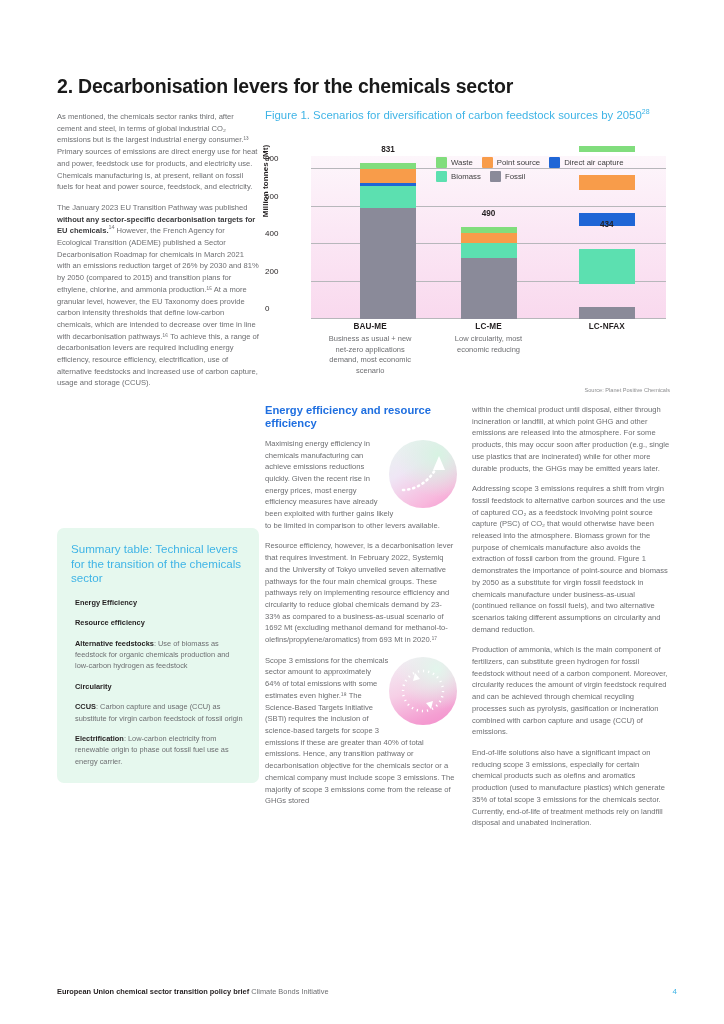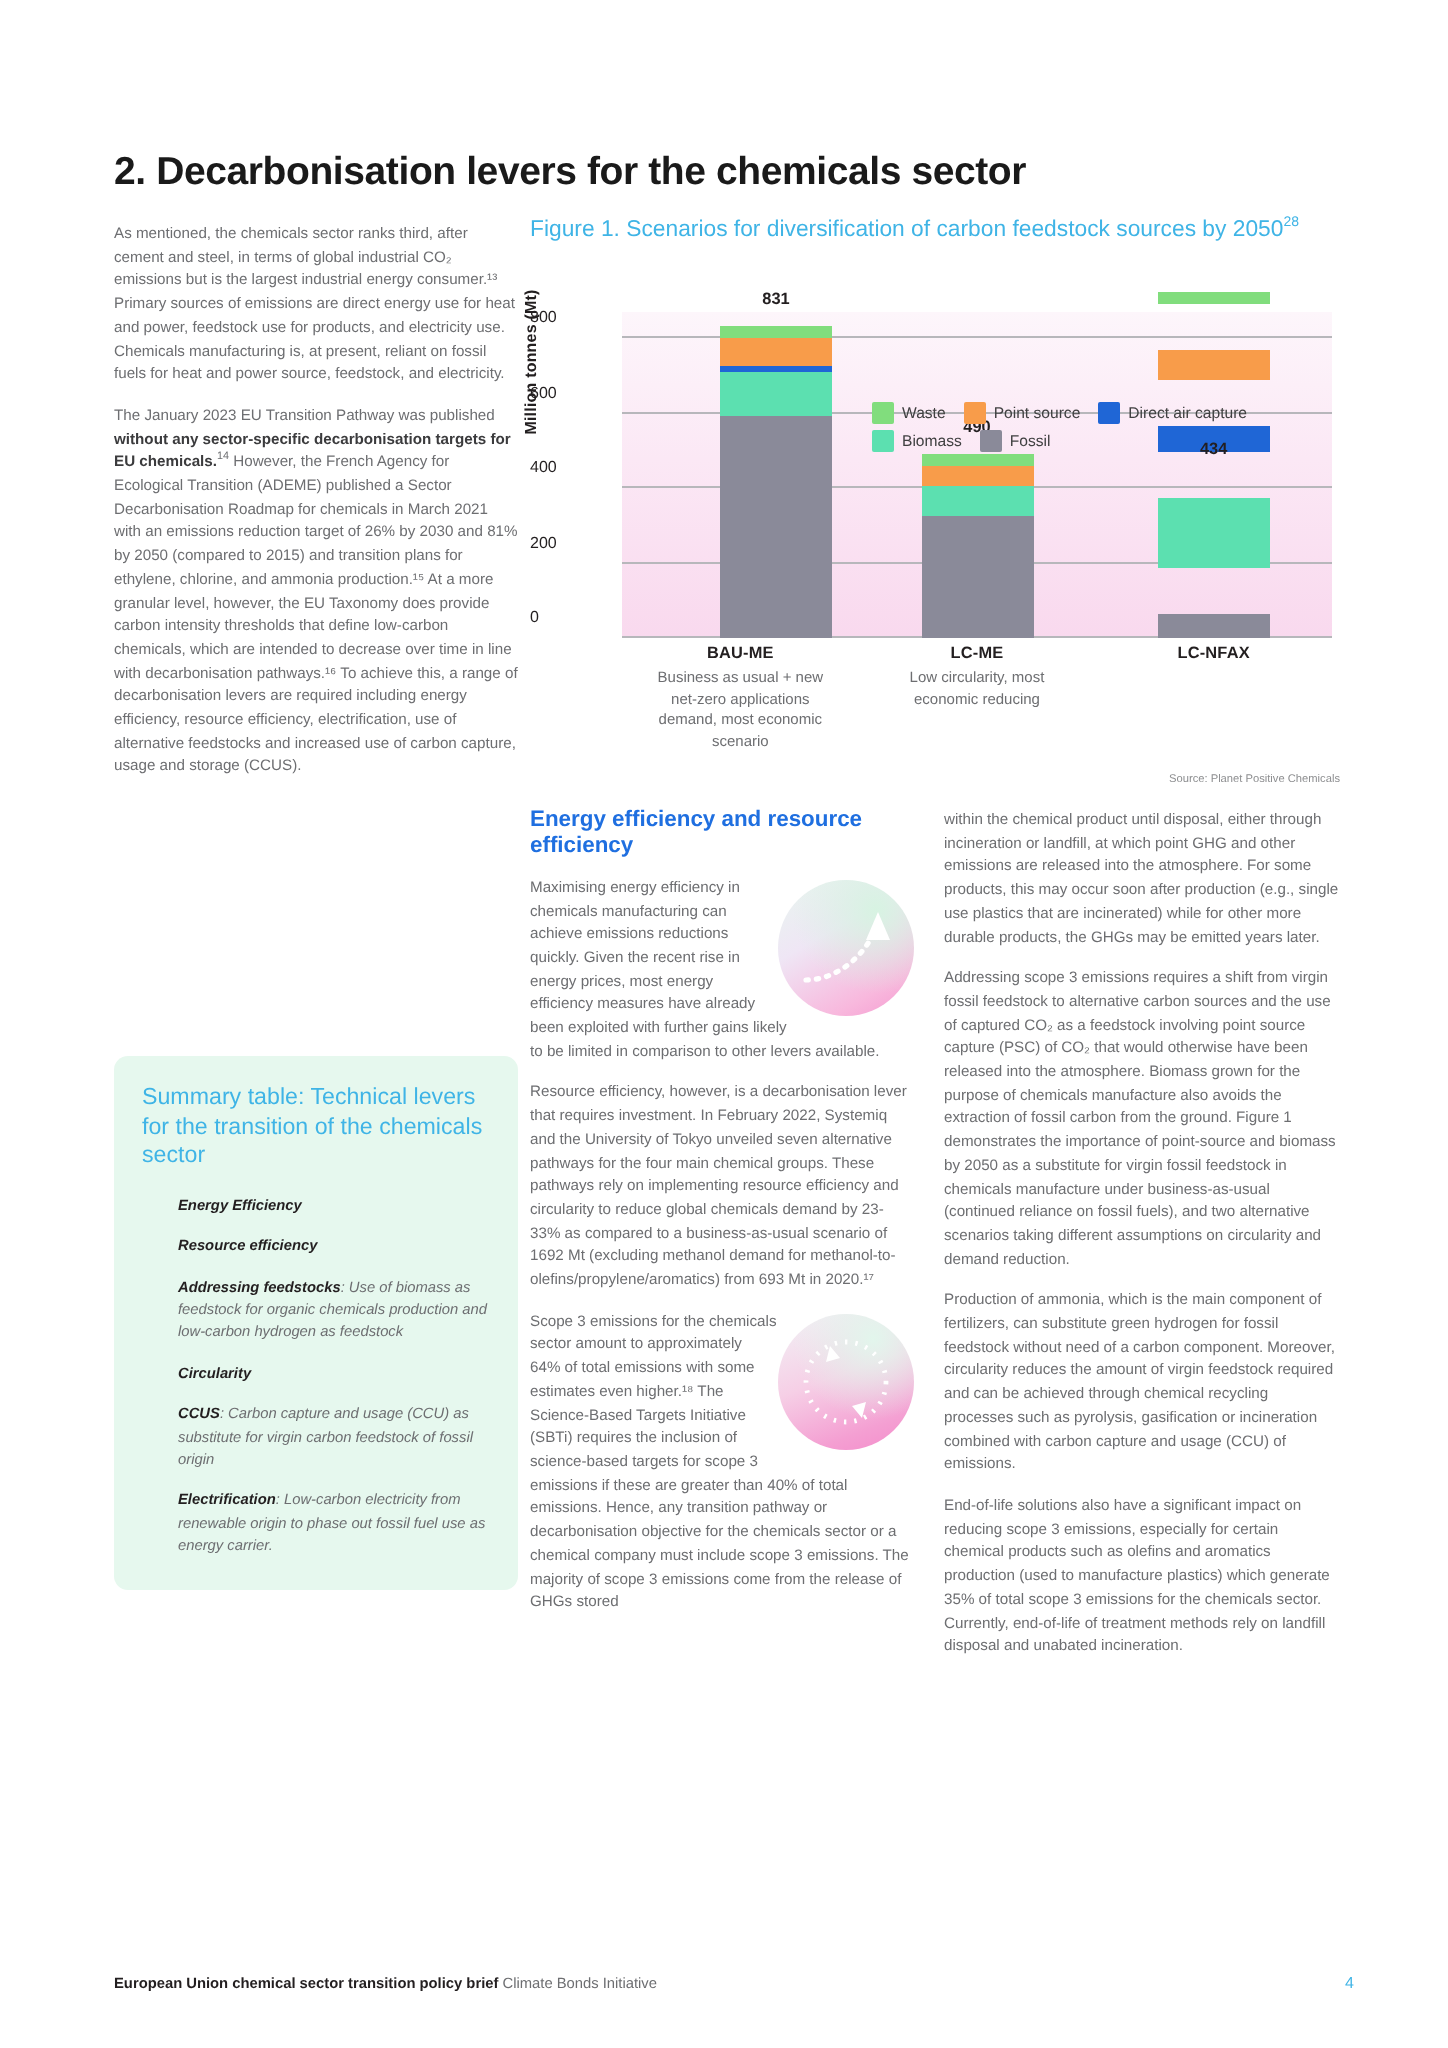--- a/index.html
+++ b/index.html
@@ -65,22 +65,21 @@
   .summary-title {
     font-size: 11.6px;
     line-height: 14.6px;
     color: #3fb4e6;
     margin: 0 0 11px 0;
   }
   .summary-item {
     font-size: 7.4px;
     line-height: 11.4px;
     color: #6d6e71;
-    margin: 0 0 9px 18px;
-    font-style: italic;
+    margin: 0 0 9px 4px;
   }
   .summary-item:last-child { margin-bottom: 0; }
   .summary-item b { color: #231f20; font-weight: bold; }
 
   
   .figure-title {
     position: absolute;
     left: 265px;
     top: 108px;
     width: 410px;
@@ -157,21 +156,20 @@
     white-space: nowrap;
   }
   .legend {
     position: absolute;
     left: 171px;
     top: 17px;
     width: 232px;
     display: flex;
     flex-wrap: wrap;
     align-items: flex-start;
-    margin-top: 44px;
   }
   .legend-item {
     display: flex;
     align-items: center;
     margin: 0 9px 3px 0;
   }
   .legend-swatch {
     width: 11px; height: 11px;
     margin-right: 4px;
     border-radius: 1px;
@@ -280,21 +278,21 @@
 
   <div class="col-left">
     <p class="body-p">As mentioned, the chemicals sector ranks third, after cement and steel, in terms of global industrial CO₂ emissions but is the largest industrial energy consumer.¹³ Primary sources of emissions are direct energy use for heat and power, feedstock use for products, and electricity use. Chemicals manufacturing is, at present, reliant on fossil fuels for heat and power source, feedstock, and electricity.</p>
     <p class="body-p"><span>The January 2023 EU Transition Pathway was published </span><b>without any sector-specific decarbonisation targets for EU chemicals.</b><sup>14</sup><span> However, the French Agency for Ecological Transition (ADEME) published a Sector Decarbonisation Roadmap for chemicals in March 2021 with an emissions reduction target of 26% by 2030 and 81% by 2050 (compared to 2015) and transition plans for ethylene, chlorine, and ammonia production.¹⁵ At a more granular level, however, the EU Taxonomy does provide carbon intensity thresholds that define low-carbon chemicals, which are intended to decrease over time in line with decarbonisation pathways.¹⁶ To achieve this, a range of decarbonisation levers are required including energy efficiency, resource efficiency, electrification, use of alternative feedstocks and increased use of carbon capture, usage and storage (CCUS).</span></p>
   </div>
 
   <div class="summary-box">
     <div class="summary-title">Summary table: Technical levers for the transition of the chemicals sector</div>
     <p class="summary-item"><b>Energy Efficiency</b><span></span></p>
     <p class="summary-item"><b>Resource efficiency</b><span></span></p>
-    <p class="summary-item"><b>Addressing feedstocks</b><span>: Use of biomass as feedstock for organic chemicals production and low-carbon hydrogen as feedstock</span></p>
+    <p class="summary-item"><b>Alternative feedstocks</b><span>: Use of biomass as feedstock for organic chemicals production and low-carbon hydrogen as feedstock</span></p>
     <p class="summary-item"><b>Circularity</b><span></span></p>
     <p class="summary-item"><b>CCUS</b><span>: Carbon capture and usage (CCU) as substitute for virgin carbon feedstock of fossil origin</span></p>
     <p class="summary-item"><b>Electrification</b><span>: Low-carbon electricity from renewable origin to phase out fossil fuel use as energy carrier.</span></p>
   </div>
 
   <div class="figure-title"><span>Figure 1. Scenarios for diversification of carbon feedstock sources by 2050</span><sup>28</sup></div>
 
   <div class="chart-wrap">
     <div class="y-axis-label">Million tonnes (Mt)</div>
     <div class="plot" id="plot">

